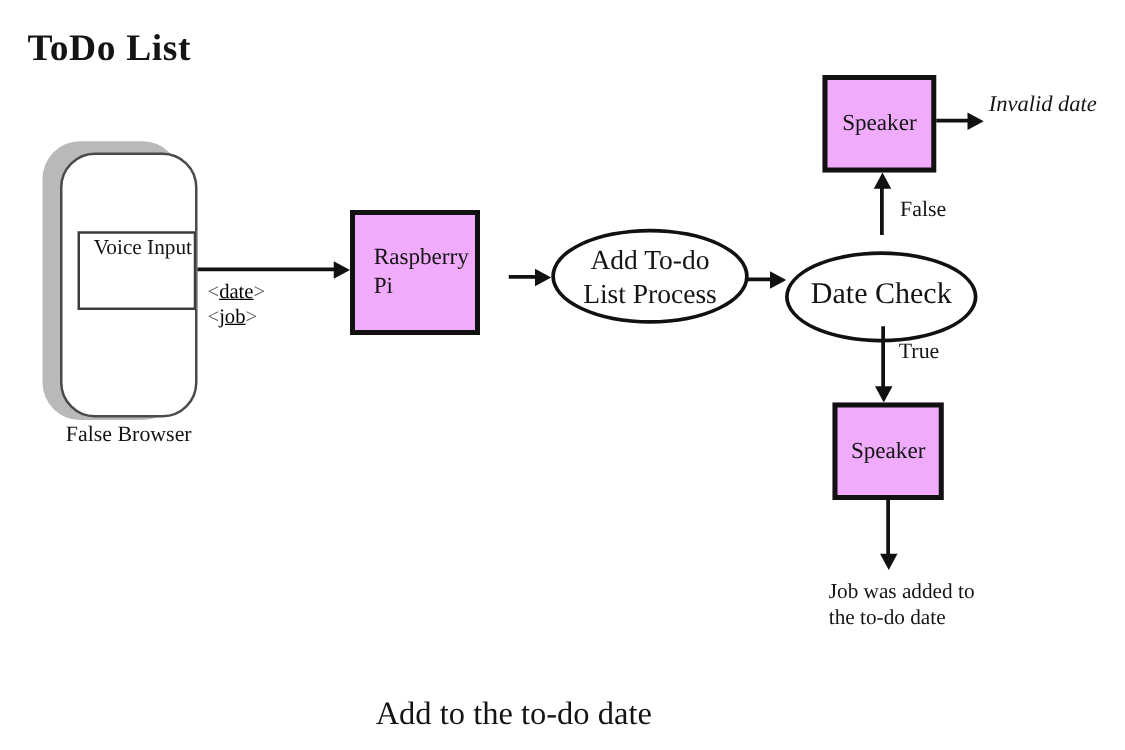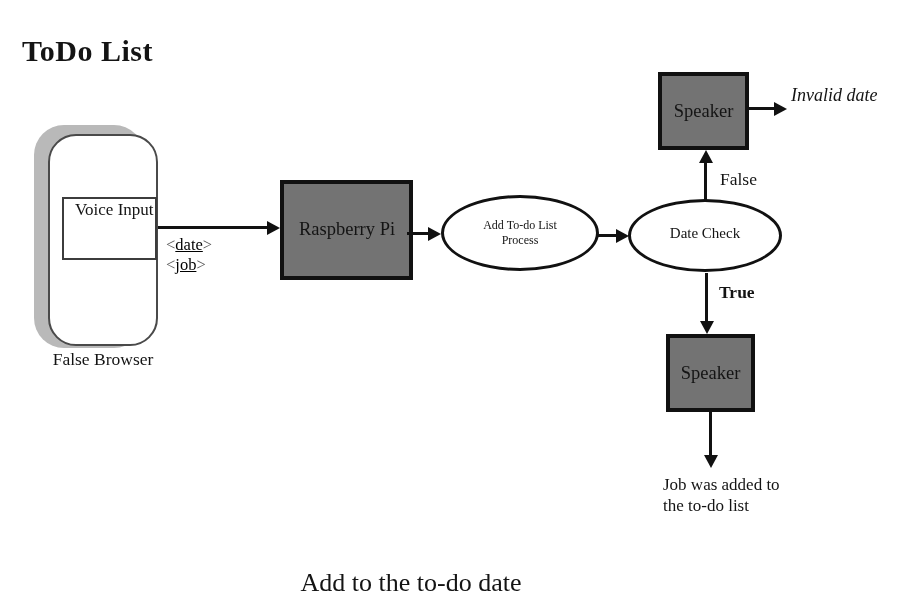--- a/index.html
+++ b/index.html
@@ -4,21 +4,21 @@
 <style>
   html, body { margin: 0; padding: 0; background: #ffffff; }
   #canvas {
     position: relative;
     width: 900px; height: 600px;
     background: #ffffff;
     font-family: "Liberation Serif", "DejaVu Serif", serif;
     color: #141414;
     overflow: hidden;
   }
-  .abs { position: absolute; margin-top: 12px; }
+  .abs { position: absolute; }
 
   
   .title {
     left: 22px; top: 22px;
     font-size: 30px; font-weight: bold; letter-spacing: 0.5px;
   }
   .caption {
     left: 211px; top: 556px; width: 400px;
     font-size: 26px; text-align: center;
   }
@@ -48,55 +48,55 @@
     left: 169px; top: 163px; width: 94px;
     font-size: 16.5px; line-height: 1.15;
   }
   .request-params {
     left: 166px; top: 223px; font-size: 16.5px; line-height: 1.22;
   }
   .param-word { color: #000000; text-decoration: underline; }
   .param-bracket { color: #5a5a5a; }
 
   
-  .box { background: #737373; border: 4px solid #111111; box-sizing: border-box; }
+  .box { background: #f0abfc; border: 4px solid #111111; box-sizing: border-box; }
   .raspi {
-    left: 280px; top: 168px; width: 133px; height: 100px;
+    left: 280px; top: 168px; width: 104px; height: 100px;
     display: flex; align-items: center;
     padding-left: 15px; font-size: 18.5px; line-height: 1.25;
   }
   .ellipse {
     background: #ffffff; border: 3px solid #111111; border-radius: 50%;
     box-sizing: border-box;
     display: flex; align-items: center; justify-content: center;
     text-align: center;
   }
   .process {
     left: 441px; top: 183px; width: 158px; height: 76px;
-    font-size: 12px; line-height: 1.25;
+    font-size: 22px; line-height: 1.25;
   }
   .process .node-label { width: 110px; }
   .datecheck {
-    left: 628px; top: 187px; width: 154px; height: 73px;
-    font-size: 15px; padding-bottom: 4px;
+    left: 628px; top: 201px; width: 154px; height: 73px;
+    font-size: 24px; padding-bottom: 4px;
   }
   .speaker-top {
     left: 658px; top: 60px; width: 91px; height: 78px;
     display: flex; align-items: center; justify-content: center;
     font-size: 18.5px;
   }
   .speaker-bottom {
     left: 666px; top: 322px; width: 89px; height: 78px;
     display: flex; align-items: center; justify-content: center;
     font-size: 18.5px;
   }
 
   
   .false-label  { left: 720px; top: 157px; font-size: 17.5px; }
-  .true-label   { left: 719px; top: 270px; font-size: 17.5px; font-weight: bold; }
+  .true-label   { left: 719px; top: 270px; font-size: 17.5px; }
   .invalid-label{ left: 791px; top: 73px;  font-size: 18px; font-style: italic; }
   .success-label{ left: 663px; top: 462px; width: 140px; font-size: 17px; line-height: 1.25; }
 
   
   .hline { height: 3px; background: #111111; }
   .vline { width: 3px;  background: #111111; }
   .head-right {
     width: 0; height: 0;
     border-top: 7px solid transparent; border-bottom: 7px solid transparent;
     border-left: 13px solid #111111;
@@ -167,17 +167,17 @@
   <div class="abs vline" style="left:705px; top:261px; height:50px;"></div>
   <div class="abs head-down" style="left:699.5px; top:309px;"></div>
   <div class="abs true-label">True</div>
 
   <div class="abs box speaker-bottom">
     <span>Speaker</span>
   </div>
 
   <div class="abs vline" style="left:709px; top:400px; height:44px;"></div>
   <div class="abs head-down" style="left:703.5px; top:443px;"></div>
-  <div class="abs success-label">Job was added to the to-do list</div>
+  <div class="abs success-label">Job was added to the to-do date</div>
 
   <div class="abs caption">Add to the to-do date</div>
 
 </div>
 
 </body></html>

